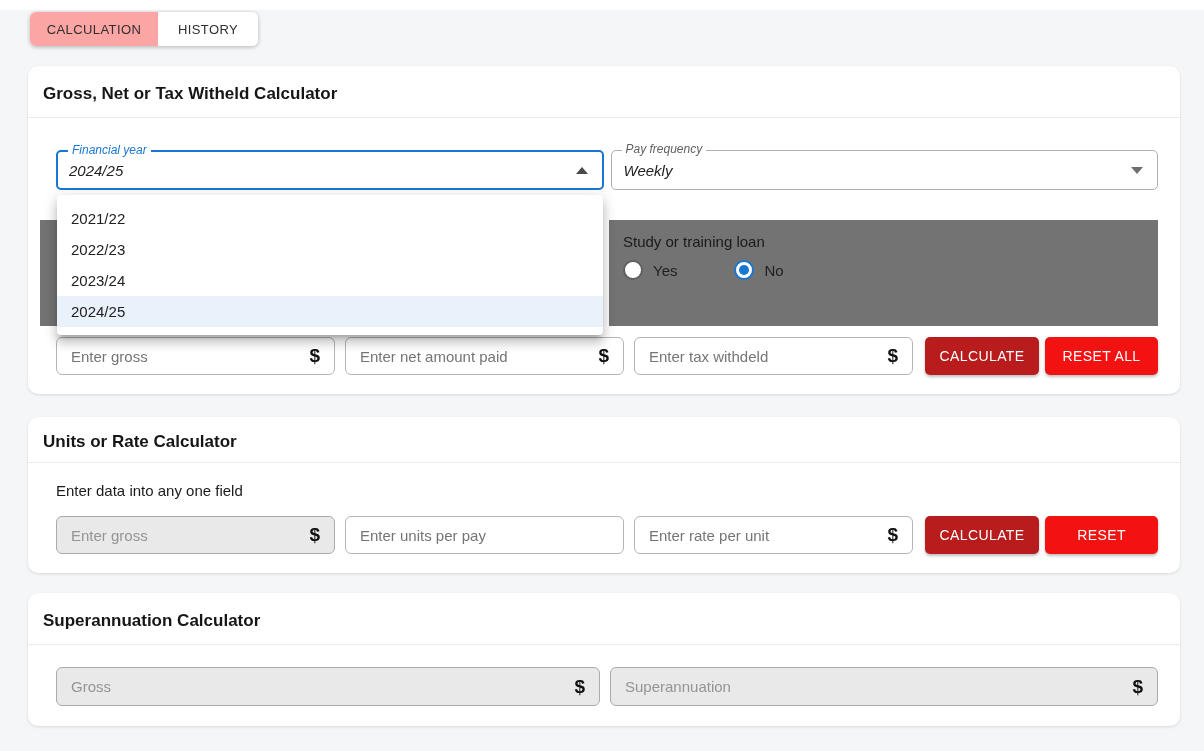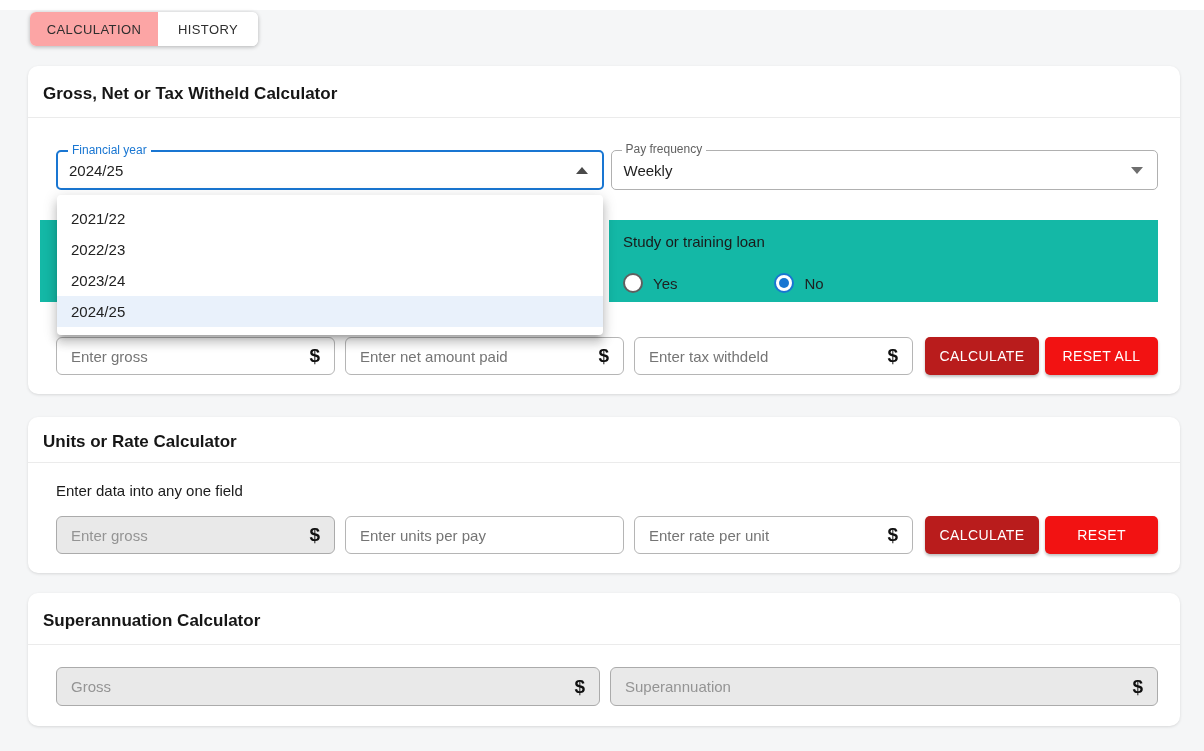--- a/index.html
+++ b/index.html
@@ -43,21 +43,21 @@
 
   
   .selects-row {
     position:absolute; top:84px; left:28px; right:22px;
     display:flex; gap:7px; z-index:2;
   }
   .mui-select {
     position:relative; flex:1; height:40px; background:#fff;
     border:1px solid #b0b0b0; border-radius:5px;
     display:flex; align-items:center; padding:0 30px 0 12px;
-    font-size:15px; color:#1f1f1f; cursor:pointer;
+    font-size:15px; color:#1f1f1f; cursor:pointer;font-style:italic;
   }
   .mui-select.focused { border:2px solid #1976d2; padding:0 29px 0 11px; }
   .float-label {
     position:absolute; top:-9px; left:10px; background:#fff; padding:0 4px;
     font-size:12px; line-height:14px; color:#616161; white-space:nowrap;
   }
   .mui-select.focused .float-label { color:#1976d2; }
   .arrow { position:absolute; right:14px; width:0; height:0; }
   .arrow.up { border-left:6px solid transparent; border-right:6px solid transparent; border-bottom:7px solid #4a4a4a; }
   .arrow.down { border-left:6px solid transparent; border-right:6px solid transparent; border-top:7px solid #6e6e6e; }
@@ -68,25 +68,25 @@
     background:#fff; border-radius:4px; padding:8px 0;
     box-shadow:0 5px 5px -3px rgba(0,0,0,.2), 0 8px 10px 1px rgba(0,0,0,.14), 0 3px 14px 2px rgba(0,0,0,.12);
   }
   .menu-item {
     height:31px; display:flex; align-items:center; padding:0 14px;
     font-size:15px; color:#212121; cursor:pointer;
   }
   .menu-item.selected { background:#e9f1fb; }
 
   
-  .gray-panel { position:absolute; top:154px; height:82px; background:#14b8a6; z-index:1; }
+  .gray-panel { position:absolute; top:154px; height:106px; background:#737373; z-index:1; }
   .gray-panel.left  { left:12px;  width:550px; }
   .gray-panel.right { left:581px; width:549px; padding:13px 14px; }
   .panel-label { font-size:15px; color:#1a1a1a; }
-  .radio-row { display:flex; gap:97px; margin-top:23px; align-items:flex-end; }
+  .radio-row { display:flex; gap:57px; margin-top:10px; align-items:flex-end; }
   .radio-opt { display:flex; align-items:center; gap:10px; cursor:pointer; }
   .radio-circle {
     width:20px; height:20px; border-radius:50%; border:2px solid #606060;
     display:flex; align-items:center; justify-content:center; background:#fff;
   }
   .radio-circle.checked { border-color:#1976d2; }
   .radio-dot { width:10px; height:10px; border-radius:50%; background:#1976d2; }
   .radio-label { font-size:15px; color:#1f1f1f; }
 
   

